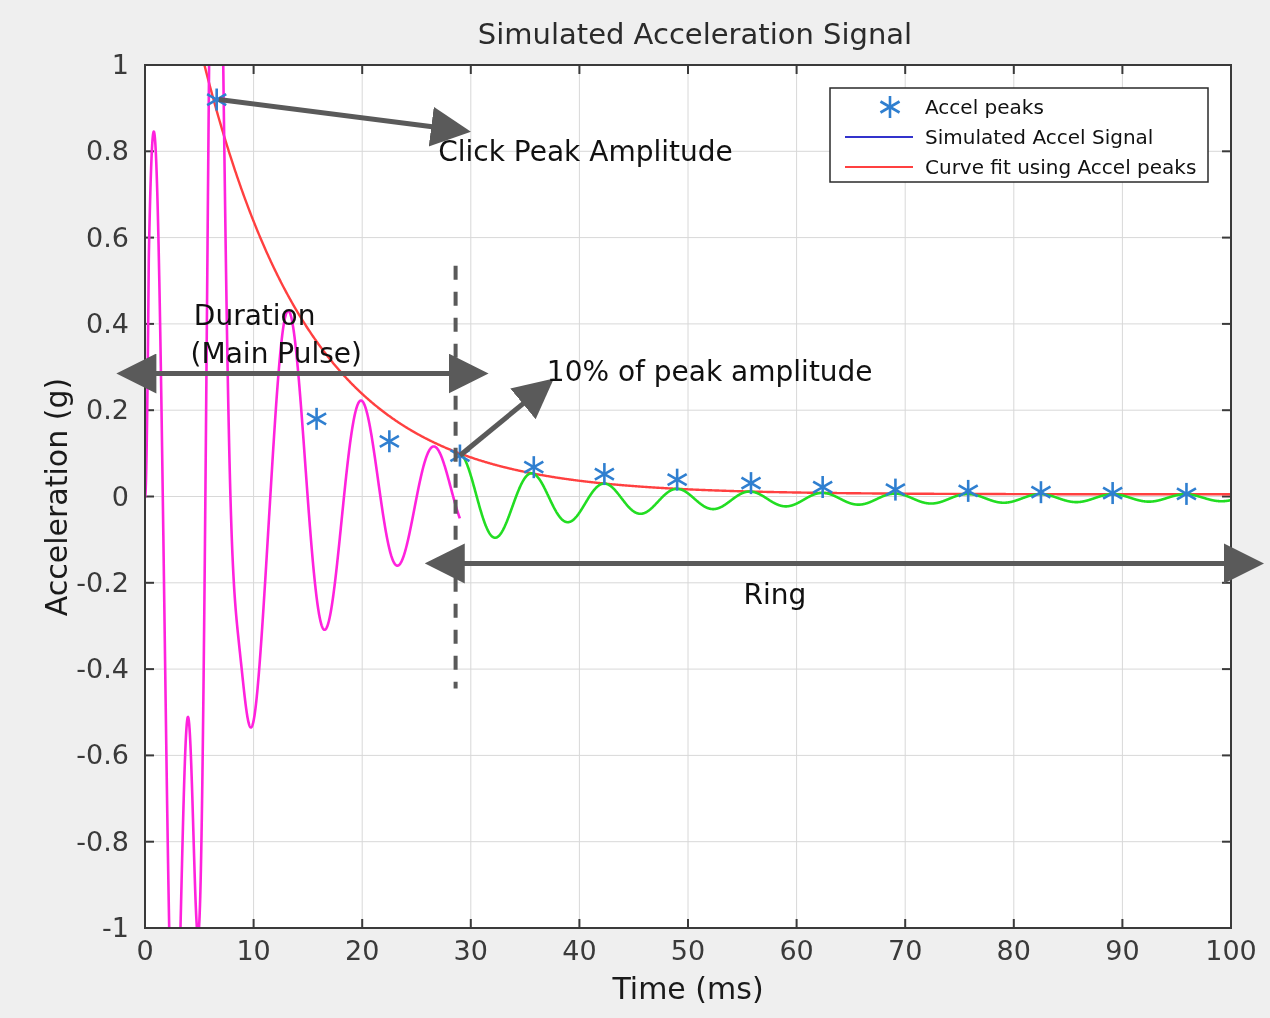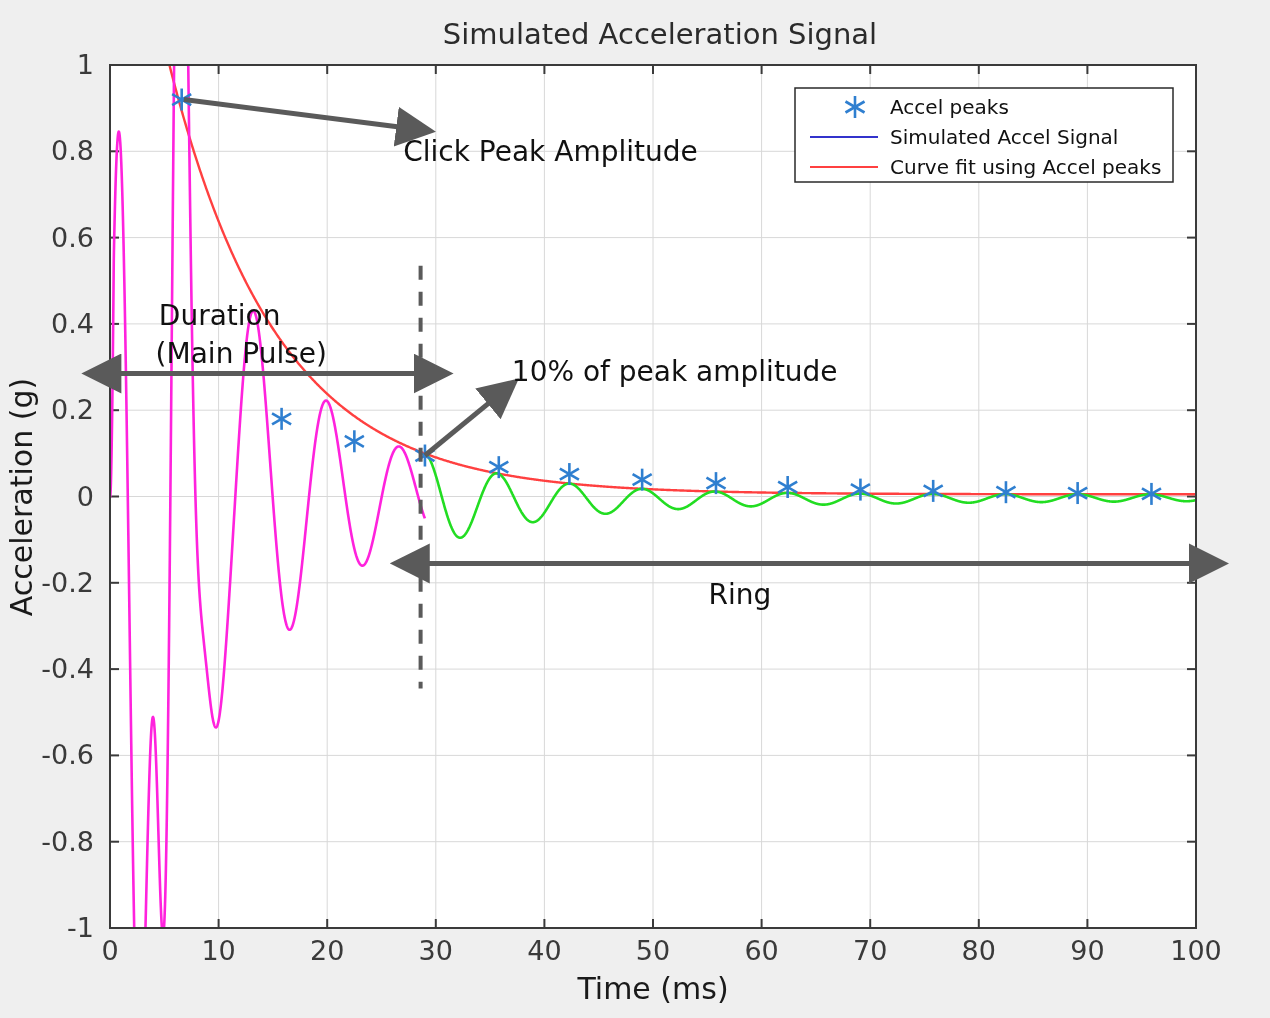--- a/index.html
+++ b/index.html
@@ -11,20 +11,21 @@
     width: 1270px;
     height: 1018px;
     overflow: hidden;
     font-family: "DejaVu Sans", sans-serif;
   }
   #figure {
     position: relative;
     width: 1144px;
     height: 1018px;
     background: #efefef;
+    padding-left: 35px;
   }
   svg#plot {
     display: block;
     width: 1270px;
     height: 1018px;
   }
   .title-text {
     font-family: "DejaVu Sans", sans-serif;
     font-size: 29px;
     fill: #2b2b2b;

